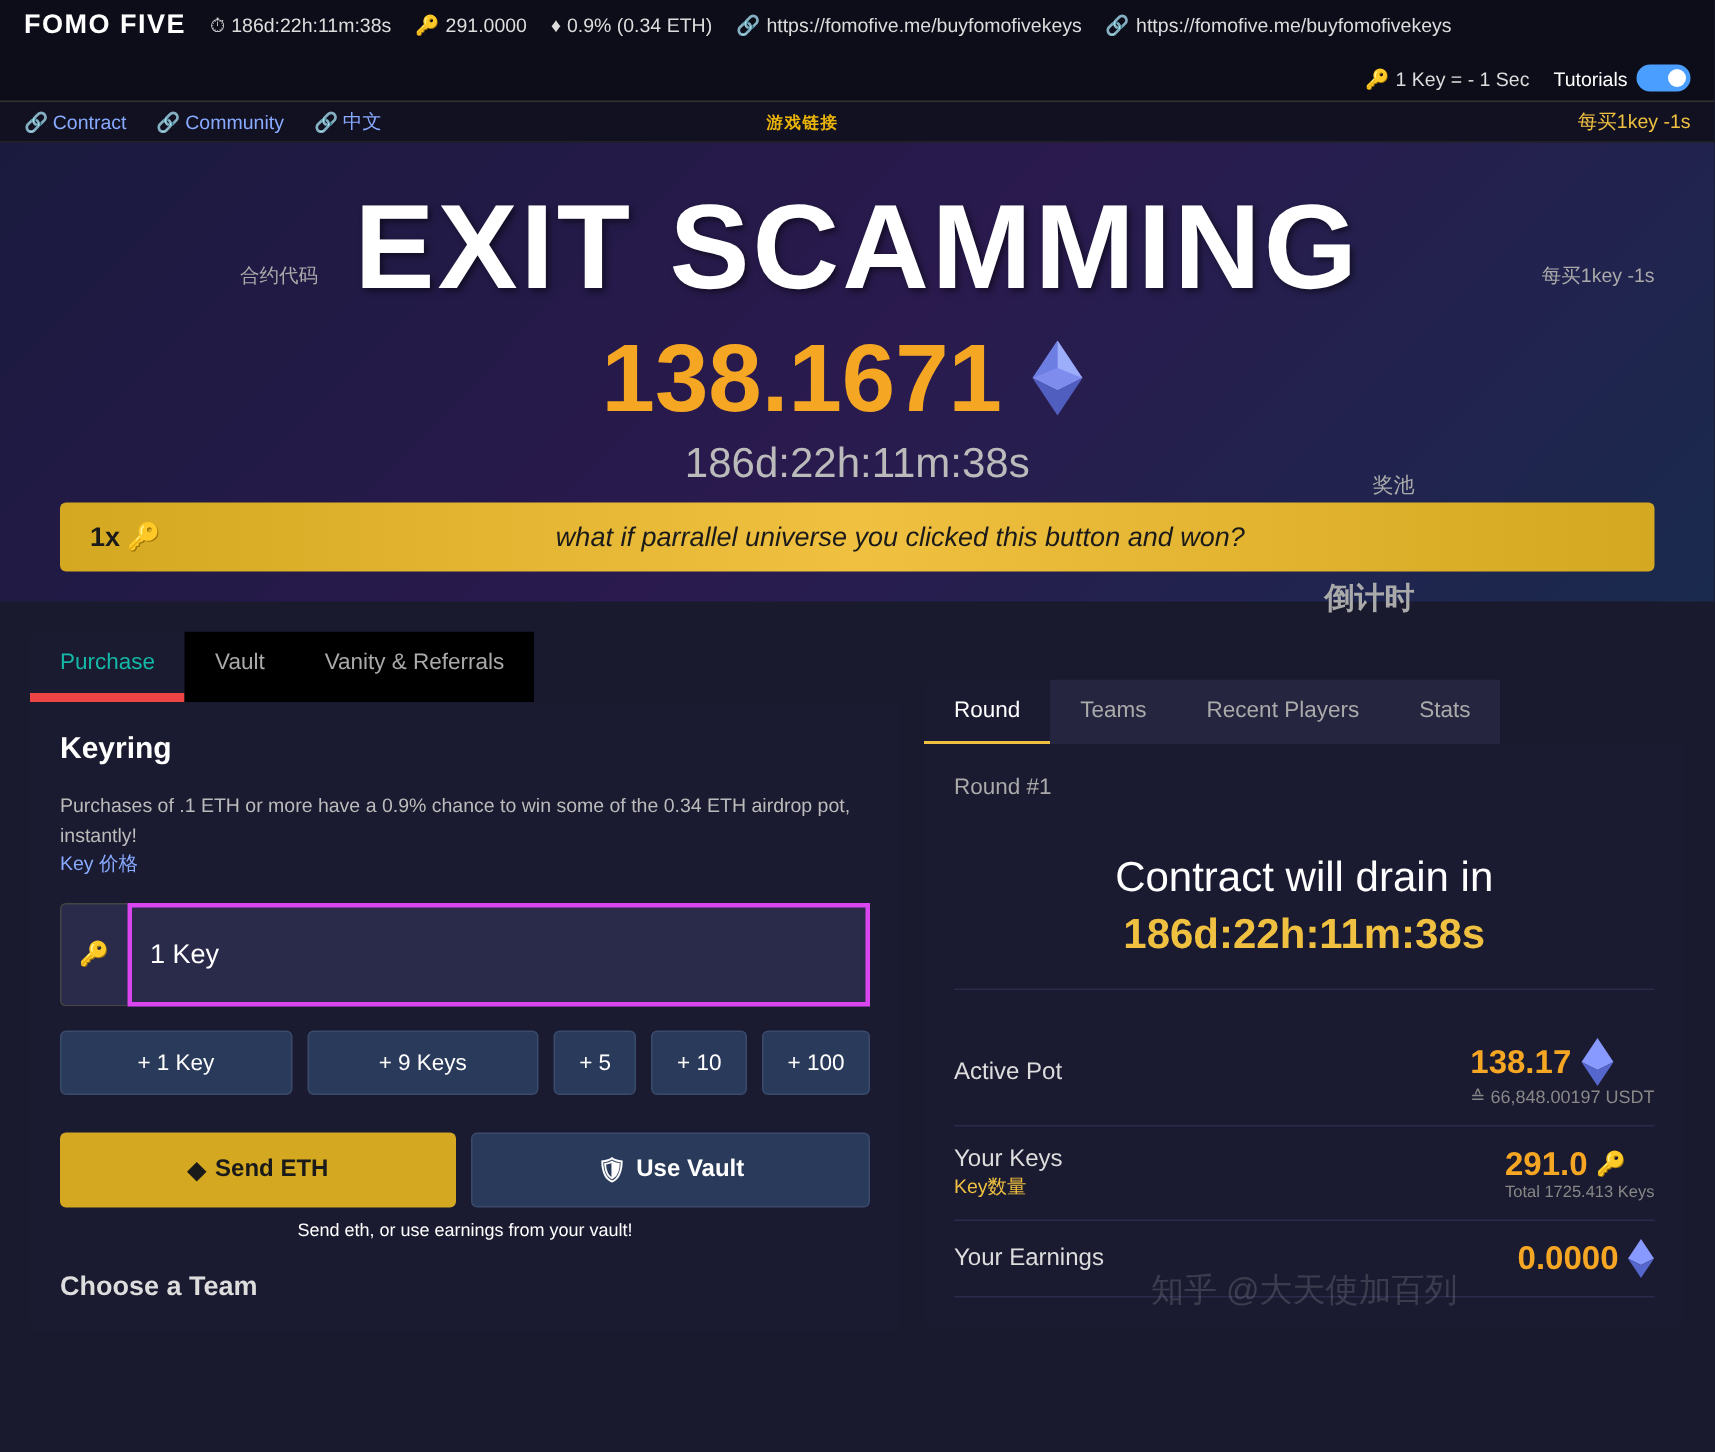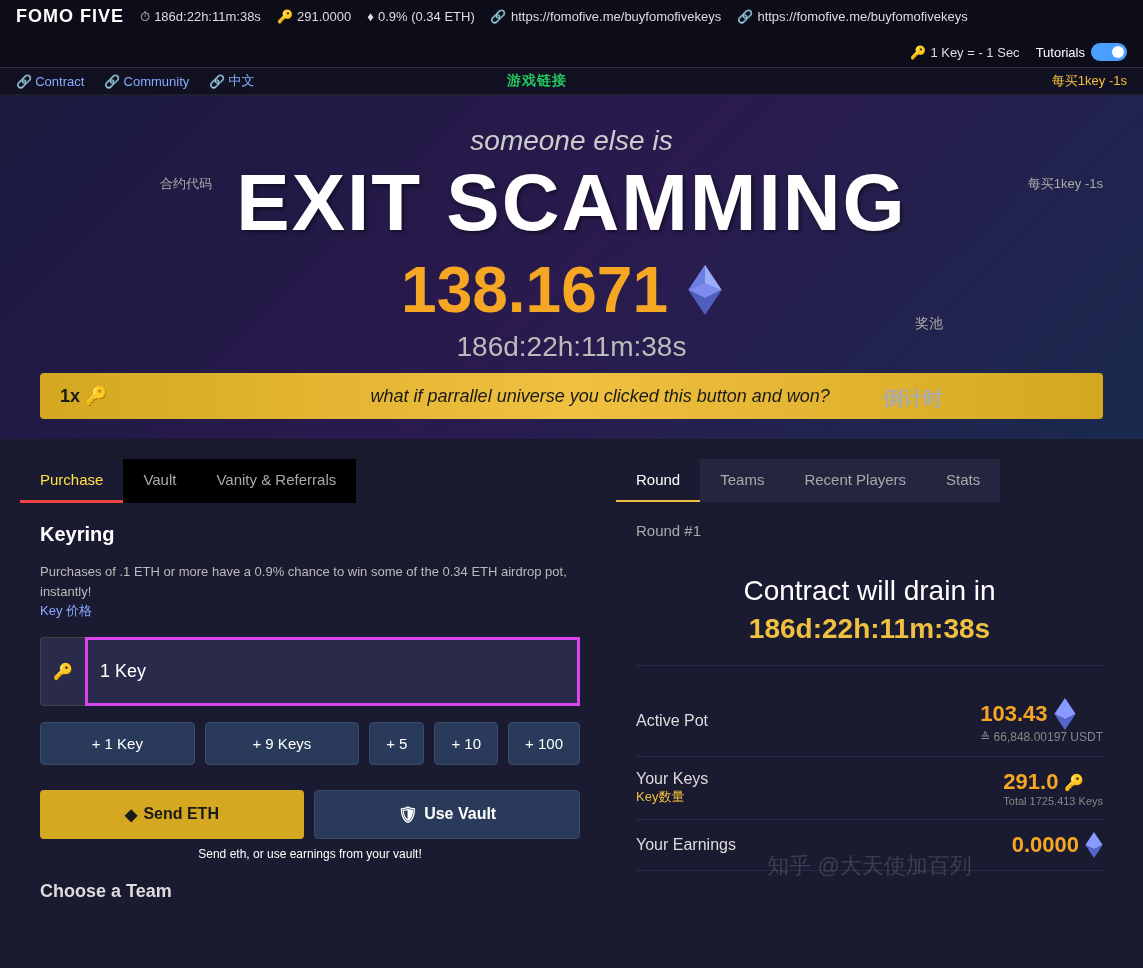--- a/index.html
+++ b/index.html
@@ -78,22 +78,22 @@
     .second-nav a {
       color: #88aaff;
       text-decoration: none;
       font-size: 13px;
       display: flex;
       align-items: center;
       gap: 3px;
     }
     .game-link-center {
       margin: 0 auto;
-      font-size: 14px;
-      color: #22c55e;
+      font-size: 11px;
+      color: #eab308;
       font-weight: bold;
       letter-spacing: 1px;
     }
     .per-key-right {
       margin-left: auto;
       font-size: 13px;
       color: #f0c040;
     }
 
     
@@ -216,23 +216,23 @@
     }
     .tab-item {
       padding: 12px 20px;
       cursor: pointer;
       font-size: 15px;
       color: #aaa;
       border-bottom: 2px solid transparent;
       background: #000000;
     }
     .tab-item.active {
-      color: #fde047;
+      color: #14b8a6;
       background: #1a1a30;
-      border-bottom: 3px solid #ef4444;
+      border-bottom: 6px solid #ef4444;
     }
 
     .panel-body {
       background: #1a1a30;
       padding: 20px;
       border-radius: 0 0 4px 4px;
     }
 
     .section-title {
       font-size: 20px;
@@ -360,20 +360,21 @@
 
     
     .right-panel {
       flex: 1;
     }
     .right-tab-bar {
       display: flex;
       background: #1a1a2e;
       border-radius: 4px 4px 0 0;
       overflow: hidden;
+      margin-top: 32px;
     }
     .right-tab-item {
       padding: 12px 20px;
       cursor: pointer;
       font-size: 15px;
       color: #aaa;
       background: #252540;
     }
     .right-tab-item.active {
       color: #fff;
@@ -520,21 +521,20 @@
   </div>
   <div class="per-key-right">
     <span>每买1key -1s</span>
   </div>
 </div>
 
 <div class="hero">
   <div class="contract-label">合约代码</div>
   <div class="hero-right-label">每买1key -1s</div>
 
-  <div class="hero-sub">someone else is</div>
   <div class="hero-main">EXIT SCAMMING</div>
 
   <div class="hero-amount">
     <span class="hero-amount-num">138.1671</span>
     <svg class="eth-diamond" viewBox="0 0 40 60" xmlns="http://www.w3.org/2000/svg">
       <polygon points="20,0 40,30 20,40 0,30" fill="#8899ff" opacity="0.9"></polygon>
       <polygon points="20,40 40,30 20,60 0,30" fill="#5566cc" opacity="0.9"></polygon>
       <polygon points="20,0 40,30 20,22" fill="#aabbff" opacity="0.7"></polygon>
       <polygon points="20,0 0,30 20,22" fill="#6677dd" opacity="0.7"></polygon>
     </svg>
@@ -613,21 +613,21 @@
 
       <div class="drain-box">
         <div class="drain-title">Contract will drain in</div>
         <div class="drain-countdown">186d:22h:11m:38s</div>
       </div>
 
       <div class="stat-row">
         <div class="stat-label">Active Pot</div>
         <div>
           <div class="stat-value">
-            <span class="stat-value-num">103.43</span>
+            <span class="stat-value-num">138.17</span>
             <svg width="22" height="32" viewBox="0 0 40 60">
               <polygon points="20,0 40,30 20,40 0,30" fill="#8899ff"></polygon>
               <polygon points="20,40 40,30 20,60 0,30" fill="#5566cc"></polygon>
             </svg>
           </div>
           <div class="stat-sub">≙ 66,848.00197 USDT</div>
         </div>
       </div>
 
       <div class="stat-row">

